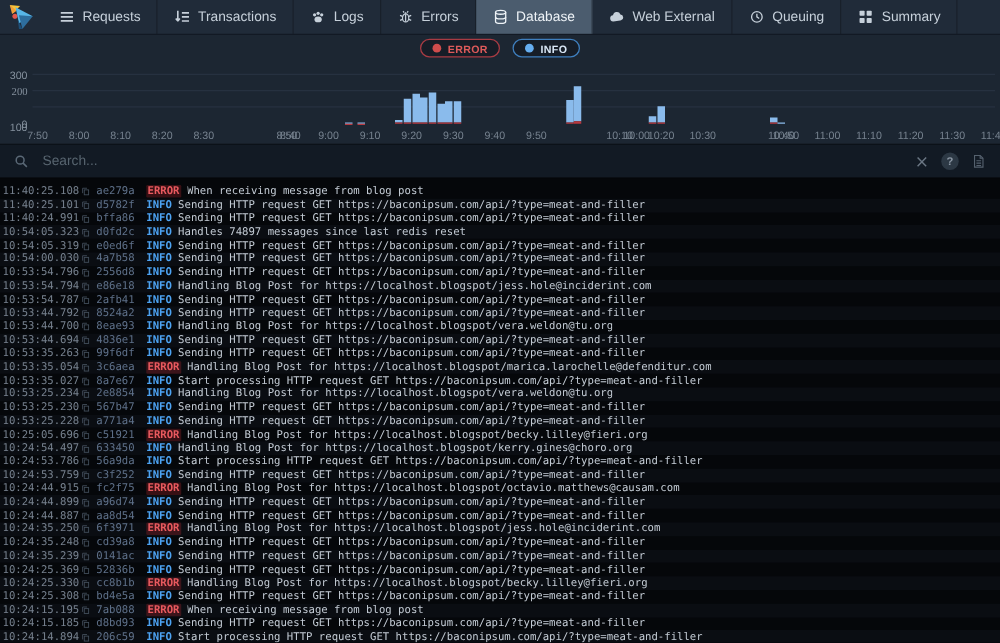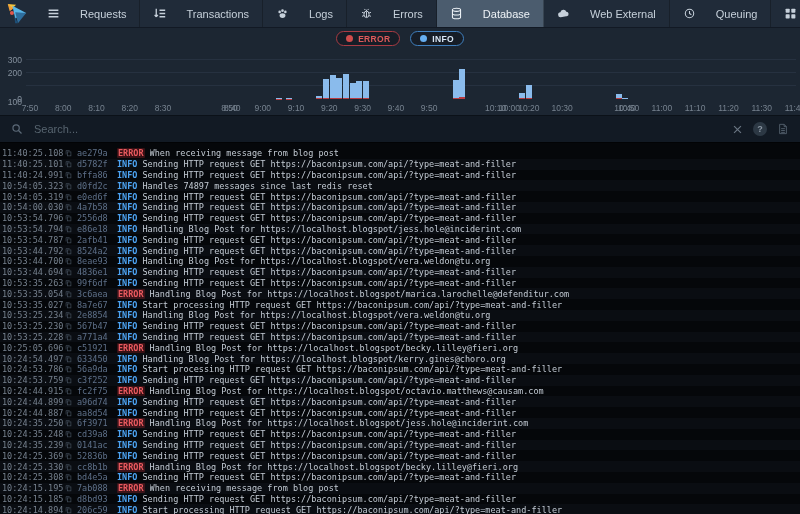--- a/index.html
+++ b/index.html
@@ -1,21 +1,21 @@
 <!DOCTYPE html>
 <html><head>
 <meta charset="utf-8">
 <style>
   html,body{margin:0;padding:0;background:#06080c;width:800px;height:514px;overflow:hidden;
     font-family:"Liberation Sans",sans-serif;-webkit-font-smoothing:antialiased;}
   
   .navbar{height:27px;background:#202b39;display:flex;align-items:stretch;border-bottom:1px solid #121924;}
   .logo{width:34px;display:flex;align-items:center;justify-content:center;flex:none;}
   .nav-tabs{display:flex;align-items:stretch;}
-  .tab{display:flex;align-items:center;gap:20px;padding:12px 13px;font-size:11px;color:#c6d0da;
+  .tab{display:flex;align-items:center;gap:6px;padding:12px 13px;font-size:11px;color:#c6d0da;
     border-right:1px solid rgba(0,0,0,.25);cursor:pointer;white-space:nowrap;}
   .tab.active{background:#4b5c6e;color:#eef3f7;}
   .tab svg{width:13px;height:13px;flex:none;}
   
   .chart-panel{position:relative;height:87px;background:#1c2632;}
   .pills{position:absolute;top:3px;left:0;right:0;display:flex;justify-content:center;gap:10px;z-index:3;}
   .pill{display:flex;align-items:center;gap:5px;height:13px;padding:0 9px;border-radius:8px;
     font-size:8.5px;font-weight:bold;background:#161d27;cursor:pointer;letter-spacing:.3px;}
   .pill-error{border:1px solid #a83b43;color:#dd5a5a;}
   .pill-info{border:1px solid #3f7fbe;color:#d9e7f6;}
@@ -217,21 +217,21 @@
     <div class="pill pill-info">
       <span class="dot"></span>
       <span>INFO</span>
     </div>
   </div>
   <div id="plot">
       <div class="y-label" style="bottom: 11px;">0</div>
       <div class="grid-line" style="bottom: 29px;"></div>
       <div class="y-label" style="bottom: 8px;">100</div>
       <div class="grid-line" style="bottom: 42px;"></div>
-      <div class="y-label" style="bottom: 37px;">200</div>
+      <div class="y-label" style="bottom: 37px; font-family: Liberation Serif, serif;">200</div>
       <div class="grid-line" style="bottom: 55px;"></div>
       <div class="y-label" style="bottom: 50px;">300</div>
       <span class="x-tick" style="left: 30px;">7:50</span>
       <span class="x-tick" style="left: 63.26px;">8:00</span>
       <span class="x-tick" style="left: 96.52px;">8:10</span>
       <span class="x-tick" style="left: 129.78px;">8:20</span>
       <span class="x-tick" style="left: 163.04px;">8:30</span>
       <span class="x-tick" style="left: 196.3px; margin-left: 36px;">8:40</span>
       <span class="x-tick" style="left: 229.56px;">8:50</span>
       <span class="x-tick" style="left: 262.82px;">9:00</span>

